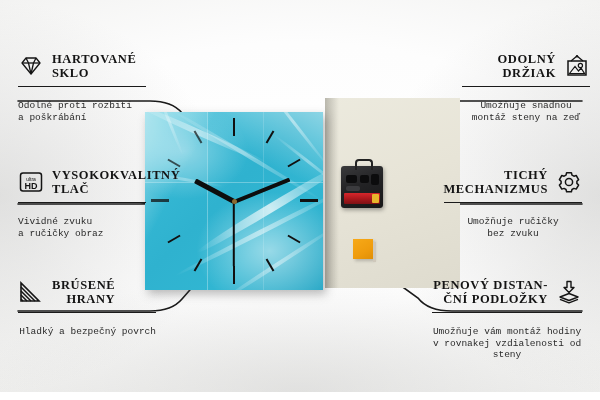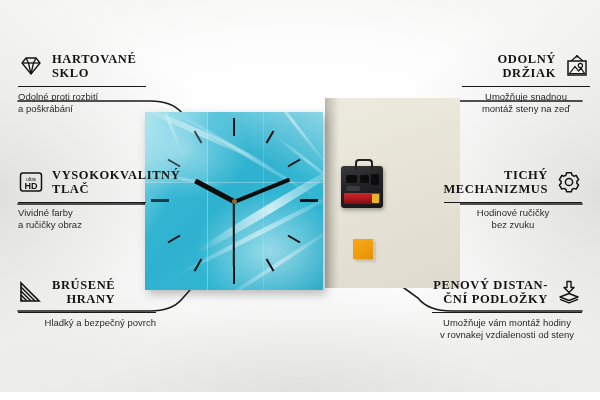--- a/index.html
+++ b/index.html
@@ -75,22 +75,22 @@
   .feat .head{display:flex;align-items:center;gap:8px;}
   .feat.right .head{justify-content:flex-end;}
   .title{
     font-family:"Liberation Serif",serif;
     font-size:12.5px;line-height:14px;font-weight:700;
     letter-spacing:.6px;color:#141414;text-transform:uppercase;
   }
   .feat.right .title{text-align:right;}
   .rule{height:1px;background:#1a1a1a;margin-top:3px;}
   .desc{
-    font-family:Liberation Sans, sans-serif;
-    font-size:9.5px;line-height:11.5px;color:#2a2a2a;margin-top:4px;
+    font-family:Liberation Mono, monospace;
+    font-size:9.5px;line-height:11.5px;color:#2a2a2a;margin-top:13px;
   }
   .feat.right .desc{text-align:center;}
   .ico{width:26px;height:24px;flex:0 0 auto;}
   .ico svg{display:block;width:100%;height:100%;}
 </style>
 </head>
 <body>
 
 <div id="stage">
 
@@ -197,21 +197,21 @@
       <span class="ico">
         <svg viewBox="0 0 26 24">
           <rect x="2.5" y="3" width="21" height="18" rx="2.5" fill="none" stroke="#141414" stroke-width="1.5"></rect>
           <text x="13" y="11" text-anchor="middle" font-family="Liberation Sans, sans-serif" font-size="5" fill="#141414">ultra</text>
           <text x="13" y="19" text-anchor="middle" font-family="Liberation Sans, sans-serif" font-size="9" font-weight="bold" fill="#141414">HD</text>
         </svg>
       </span>
       <span class="title"><span>VYSOKOKVALITNÝ</span><br><span>TLAČ</span></span>
     </div>
     <div class="rule" style="width:128px;margin-top:6px;"></div>
-    <div class="desc"><span>Vividné farby</span><br><span>a ručičky obraz</span></div>
+    <div class="desc"><span>Vividné zvuku</span><br><span>a ručičky obraz</span></div>
   </div>
 
   <div class="feat left" style="left:18px;top:278px;width:138px;text-align:right;">
     <div class="head">
       <span class="ico">
         <svg viewBox="0 0 26 24">
             <g stroke="#141414" stroke-width="1.5" fill="none">
           <path d="M3,3 L3,21 L21,21 Z" stroke-width="1.6"></path>
           <path d="M3,7 L17,21"></path>
               <path d="M3,11 L13,21"></path>
@@ -251,21 +251,21 @@
       <span class="ico">
         <svg viewBox="0 0 26 24">
             <g fill="none" stroke="#141414" stroke-width="1.5" stroke-linejoin="round">
           <path d="M10.6,2.8 h4.8 l.6,2.3 1.9,1.1 2.3,-.7 2.4,4.1 -1.7,1.6 0,2.2 1.7,1.6 -2.4,4.1 -2.3,-.7 -1.9,1.1 -.6,2.3 h-4.8 l-.6,-2.3 -1.9,-1.1 -2.3,.7 -2.4,-4.1 1.7,-1.6 0,-2.2 -1.7,-1.6 2.4,-4.1 2.3,.7 1.9,-1.1 Z"></path>
           <circle cx="13" cy="12" r="3.6"></circle>
         </g>
           </svg>
       </span>
     </div>
     <div class="rule" style="width:138px;margin-top:6px;"></div>
-    <div class="desc"><span>Hodinové ručičky</span><br><span>bez zvuku</span></div>
+    <div class="desc"><span>Umožňuje ručičky</span><br><span>bez zvuku</span></div>
   </div>
 
   <div class="feat right" style="left:432px;top:278px;width:150px;">
     <div class="head">
       <span class="title"><span>PENOVÝ DISTAN-</span><br><span>ČNÍ PODLOŽKY</span></span>
       <span class="ico">
         <svg viewBox="0 0 26 24">
             <g fill="none" stroke="#141414" stroke-width="1.4" stroke-linejoin="round">
           <path d="M11,1.5 h4 v6 h3 l-5,5 -5,-5 h3 Z"></path>
           <path d="M13,13.5 L22,17 L13,20.5 L4,17 Z"></path>

